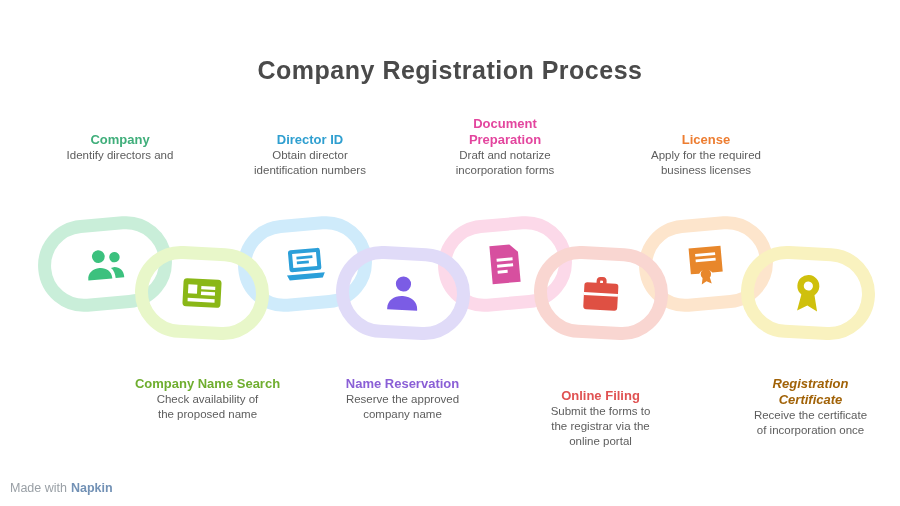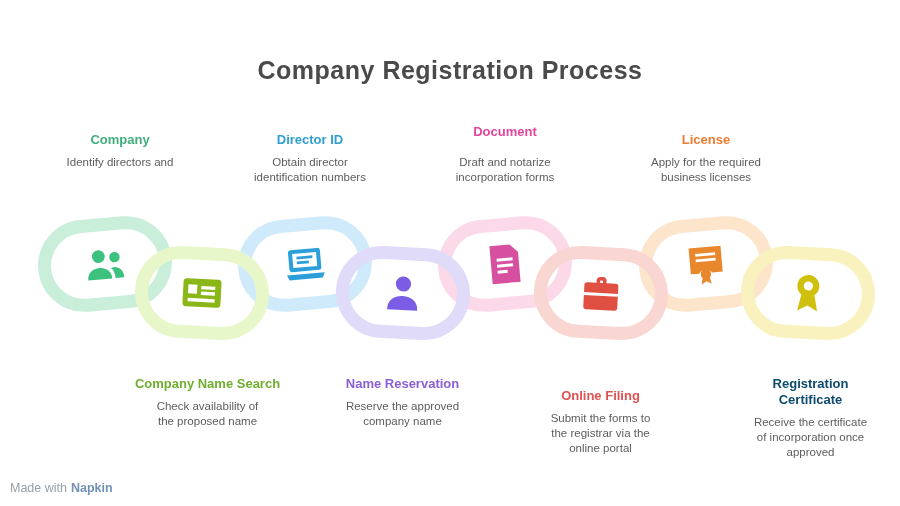--- a/index.html
+++ b/index.html
@@ -9,21 +9,21 @@
     position:relative;
   }
   .canvas{position:absolute;inset:0;width:900px;height:506px;}
   .title{
     position:absolute;left:0;right:0;top:56px;margin:0;
     text-align:center;font-size:25px;font-weight:700;color:#4a4a4a;
     letter-spacing:.5px;
   }
   .label{position:absolute;text-align:center;}
   .label .heading{font-weight:700;font-size:13px;line-height:16px;}
-  .label .desc{font-size:11.5px;line-height:15px;color:#5d5d5d;margin-top:7px;}
+  .label .desc{font-size:11.5px;line-height:15px;color:#5d5d5d;}
   .label .heading span,.label .desc span{display:block;}
   .label.top{top:116px;width:160px;}
   .label.top .heading{height:32px;display:flex;flex-direction:column;justify-content:flex-end;}
   .label.bottom{top:376px;width:175px;}
   .chain{position:absolute;left:0;top:0;width:900px;height:506px;}
   .link{
     position:absolute;width:134px;height:92px;
     border:13px solid #ccc;border-radius:46px;
     box-sizing:border-box;background:transparent;
     display:flex;align-items:center;justify-content:center;
@@ -62,20 +62,21 @@
     <div class="desc">
       <span>Obtain director</span>
       <span>identification numbers</span>
       <span></span>
     </div>
   </div>
 
   <div class="label top" style="left:425px;">
     <div class="heading" style="color: rgb(227, 69, 158); justify-content: center;">
       <span>Document</span>
+      <span>Preparation</span>
     </div>
     <div class="desc">
       <span>Draft and notarize</span>
       <span>incorporation forms</span>
       <span></span>
     </div>
   </div>
 
   <div class="label top" style="left:626px;">
     <div class="heading" style="color: rgb(237, 125, 49);">
@@ -209,28 +210,27 @@
       <span></span>
     </div>
     <div class="desc">
       <span>Submit the forms to</span>
       <span>the registrar via the</span>
       <span>online portal</span>
     </div>
   </div>
 
   <div class="label bottom" style="left:723px;">
-    <div class="heading" style="color: #0c4a6e;">
+    <div class="heading" style="color: #a16207; font-style: italic;">
       <span>Registration</span>
       <span>Certificate</span>
     </div>
     <div class="desc">
       <span>Receive the certificate</span>
       <span>of incorporation once</span>
-      <span>approved</span>
     </div>
   </div>
 
   <div class="footer">
     <span>Made with</span><span class="brand">Napkin</span>
   </div>
 
 </div>
 
 </body></html>

